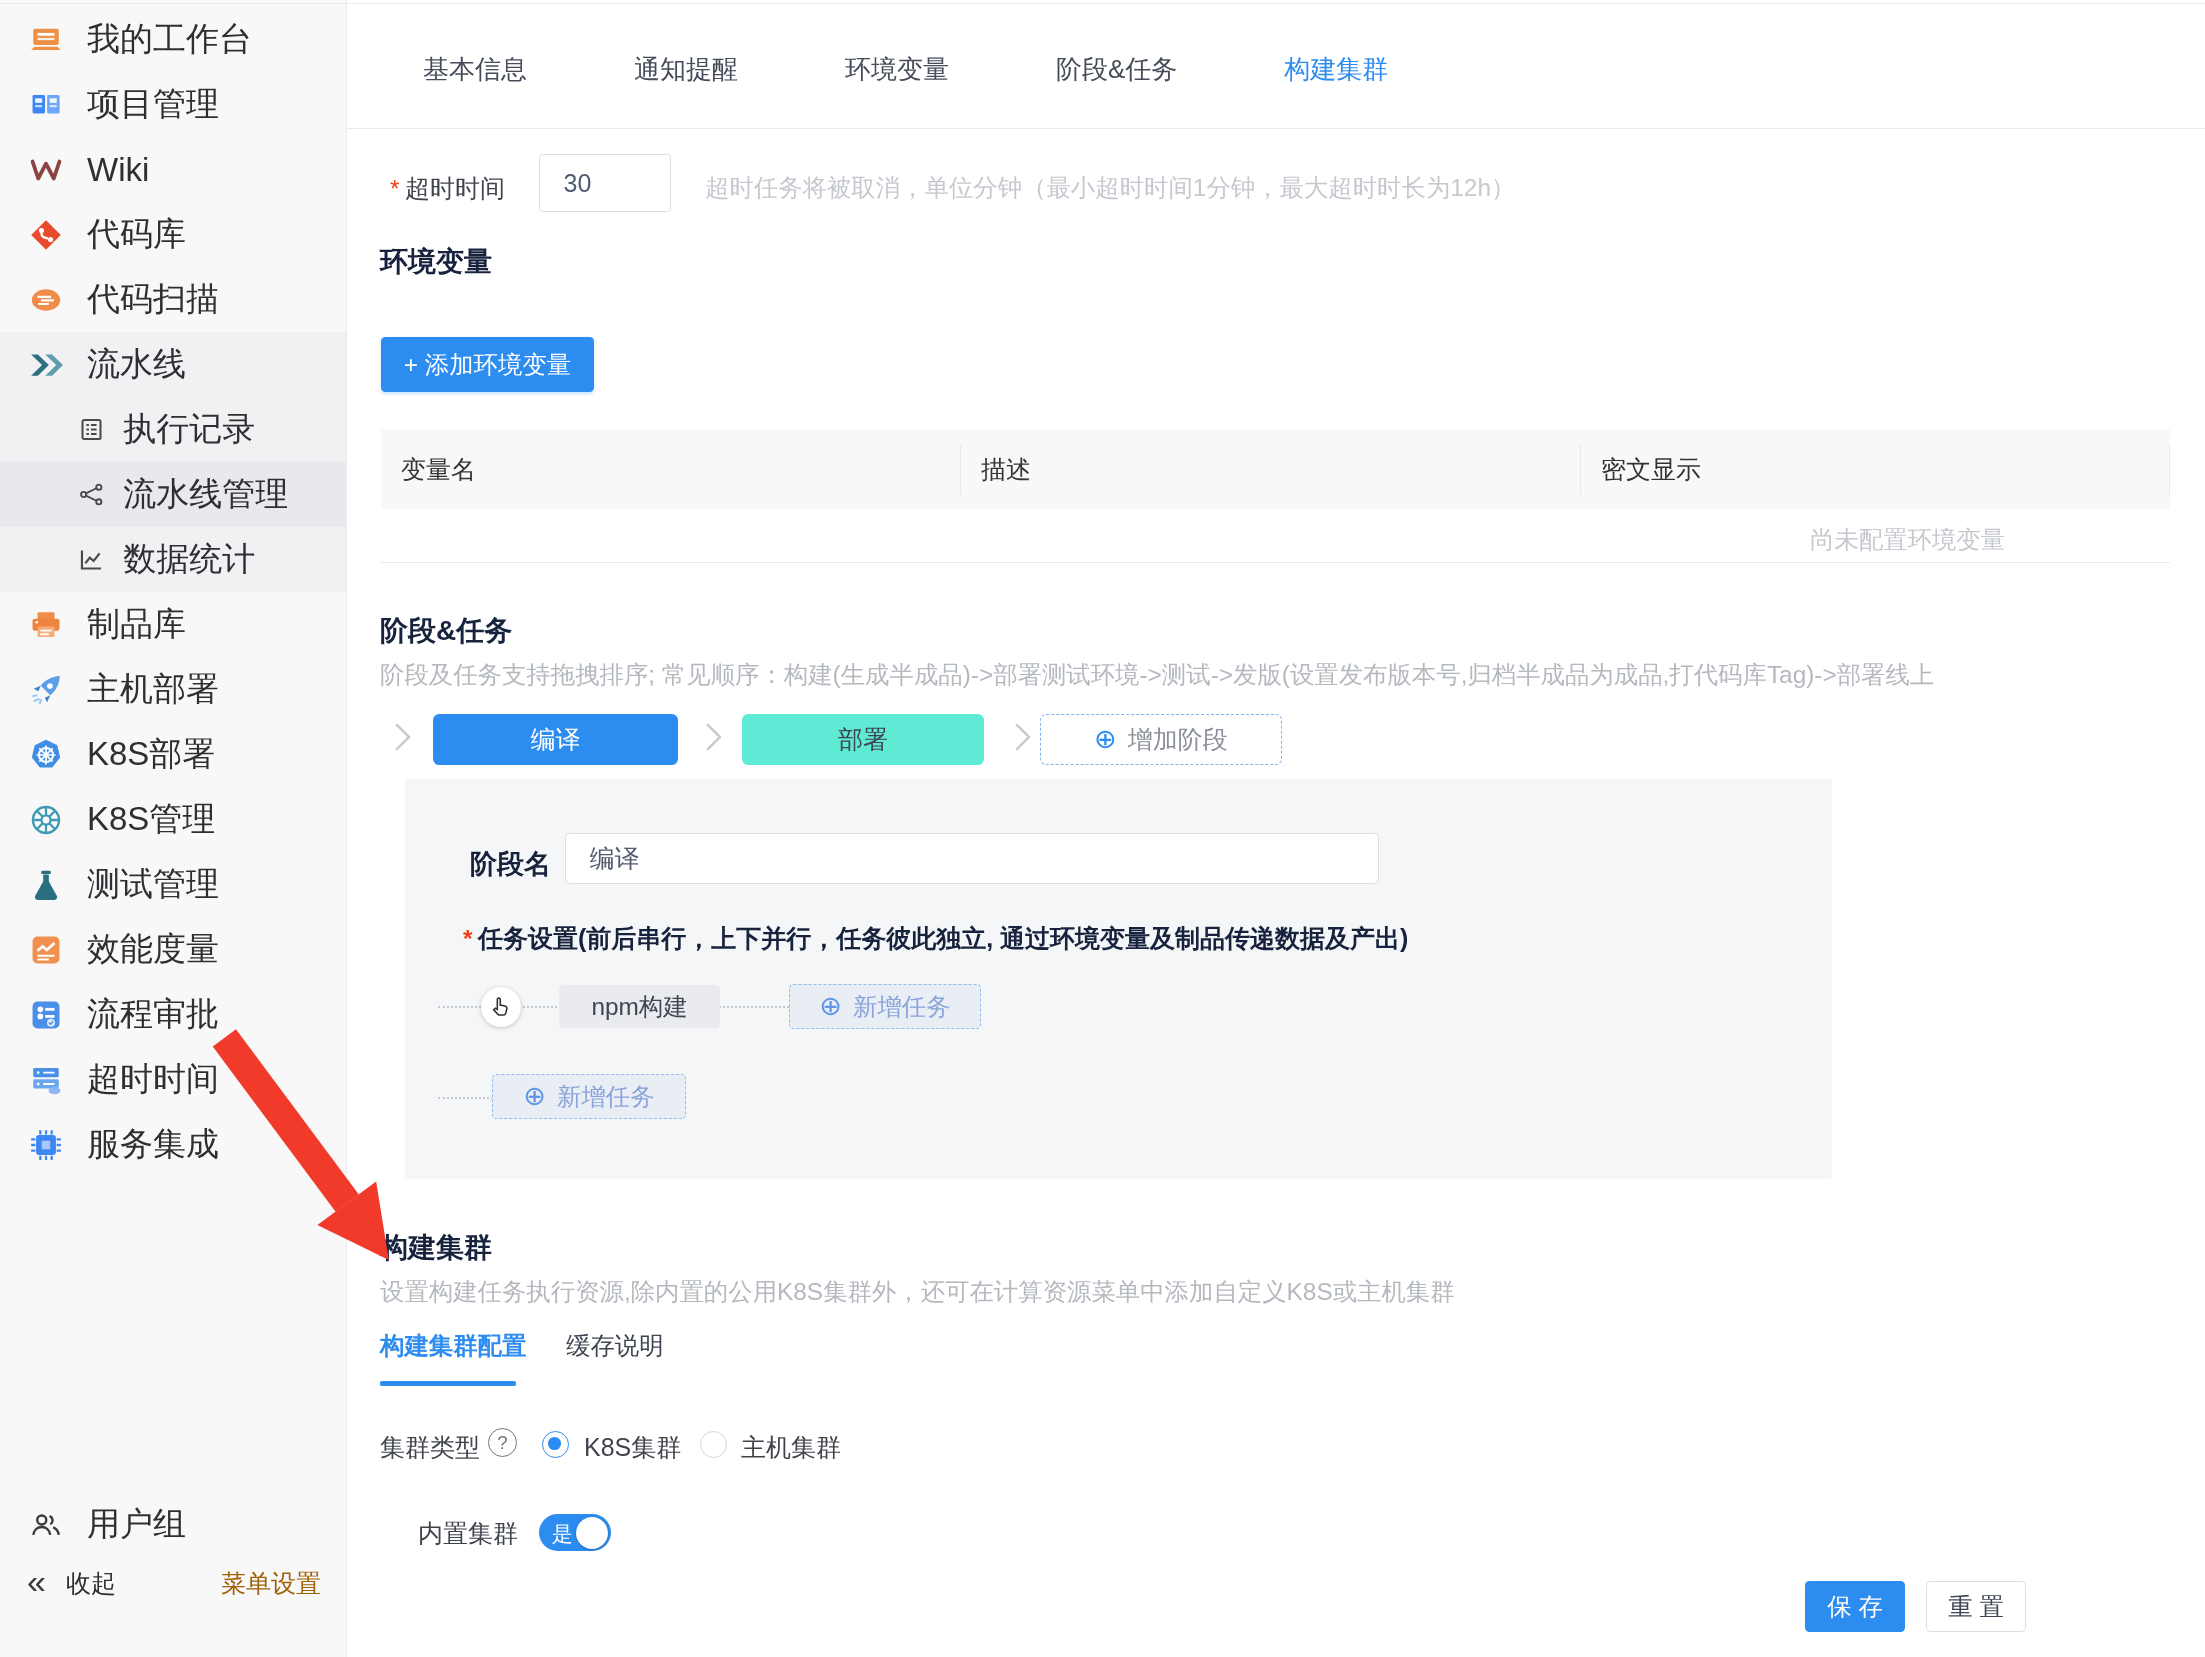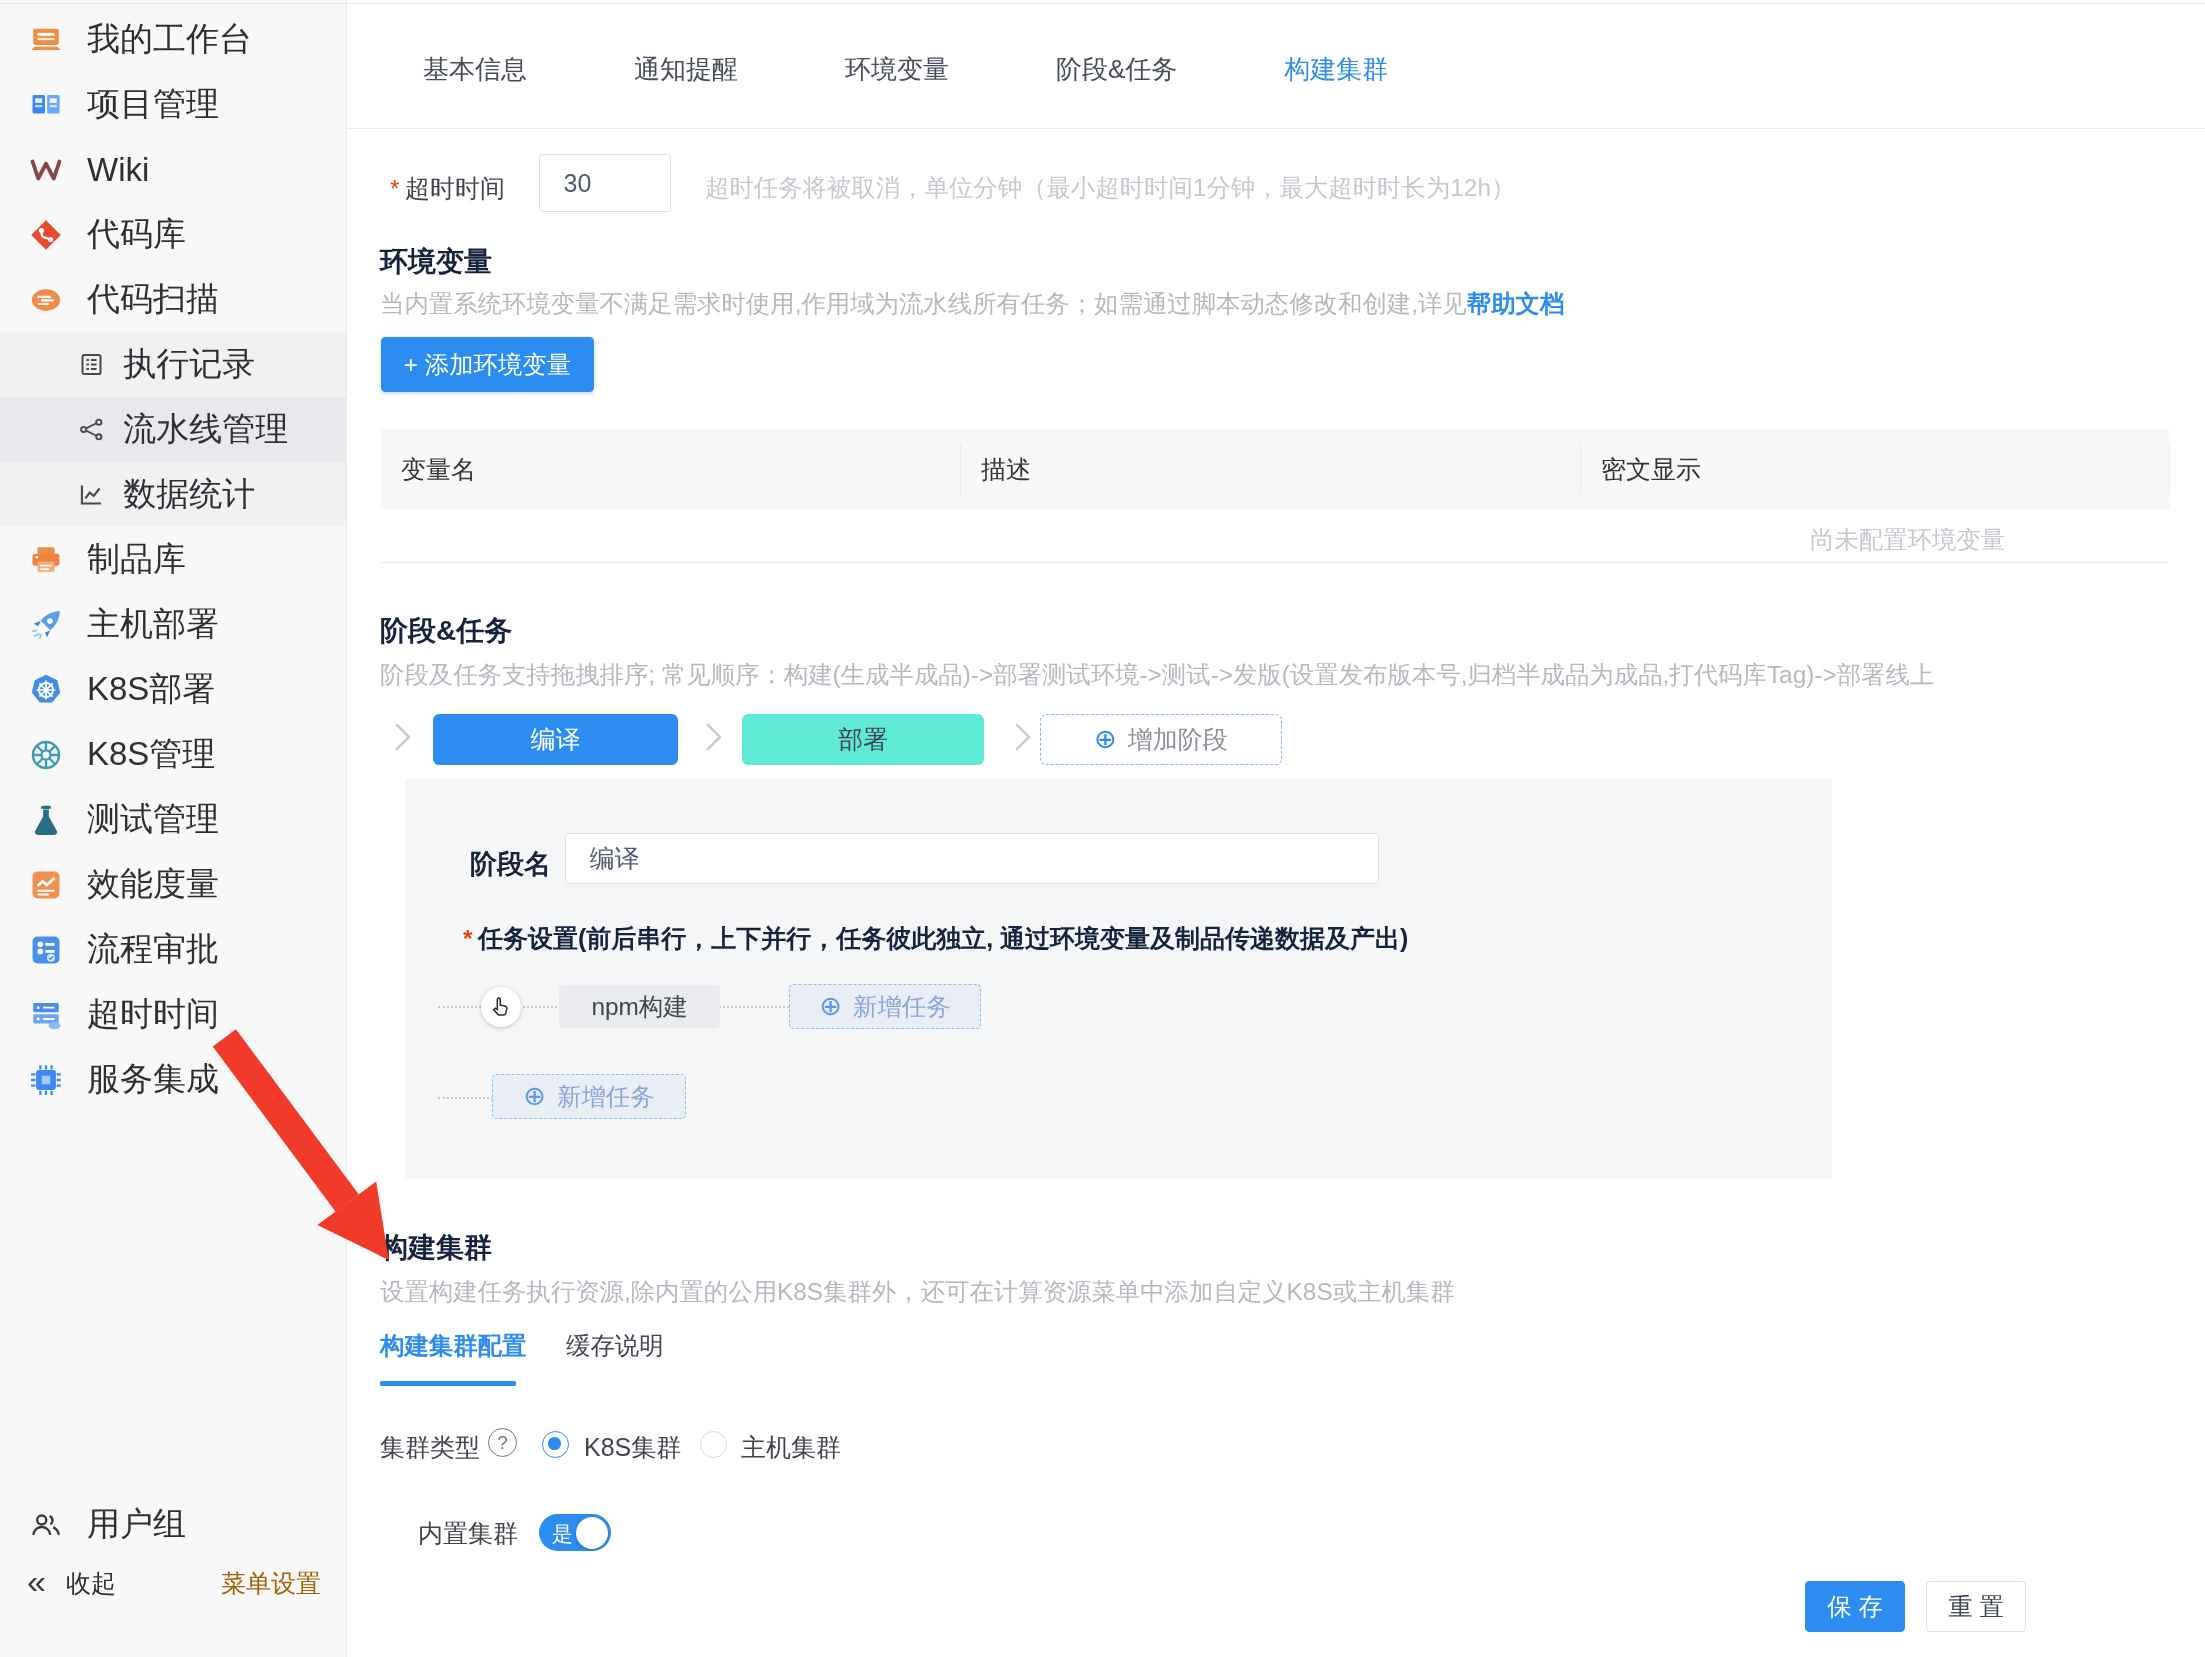--- a/index.html
+++ b/index.html
@@ -154,20 +154,29 @@
         <span class="ic">
             <svg viewBox="0 0 24 24">
               <ellipse cx="12" cy="12" rx="10" ry="7.6" fill="#ef8c4a"></ellipse>
               <path d="M6 9.8h9.5M8.5 12.3h9M6.5 14.8h7.5" stroke="#fff" stroke-width="1.5"></path>
             </svg>
           </span>
         <span>代码扫描</span>
       </div>
 
       <div class="group">
+        <div class="si">
+          <span class="ic">
+              <svg viewBox="0 0 24 24">
+                <path d="M1.5 4.5h4.8L14 12l-7.7 7.5H1.5L9.2 12z" fill="#2e6f80"></path>
+                <path d="M11.5 4.5h4.8L24 12l-7.7 7.5h-4.8l7.7-7.5z" fill="#609dac"></path>
+              </svg>
+            </span>
+          <span>流水线</span>
+        </div>
         <div class="si sub">
           <span class="ic">
               <svg viewBox="0 0 24 24">
                 <rect x="4" y="3.5" width="16" height="17" rx="1.5" fill="none" stroke="#4a4a4a" stroke-width="1.8"></rect>
                 <path d="M7.5 8h2.2M7.5 12h2.2M7.5 16h2.2M11.5 8h5M11.5 12h5M11.5 16h5" stroke="#4a4a4a" stroke-width="1.6"></path>
               </svg>
             </span>
           <span>执行记录</span>
         </div>
         <div class="si sub selected">
@@ -330,21 +339,20 @@
       <span class="tab">环境变量</span>
       <span class="tab">阶段&amp;任务</span>
       <span class="tab active">构建集群</span>
     </div>
 
     <div class="timeout-label"><span class="req-star">*</span><span>超时时间</span></div>
     <input class="timeout-input" type="text" value="30" style="">
     <div class="timeout-hint">超时任务将被取消，单位分钟（最小超时时间1分钟，最大超时时长为12h）</div>
 
     <div class="sec-title" style="top:232px;">环境变量</div>
-    <div class="sec-desc" style="top:277px;"><span>当内置系统环境变量不满足需求时使用,作用域为流水线所有任务；如需通过脚本动态修改和创建,详见</span><span class="link">帮助文档</span></div>
     <button class="add-env-btn">+ 添加环境变量</button>
 
     <div class="env-table">
       <div class="env-thead">
         <div class="env-th">变量名</div>
         <div class="env-th">描述</div>
         <div class="env-th">密文显示</div>
       </div>
       <div class="env-tbody">
         <div class="env-empty">尚未配置环境变量</div>

